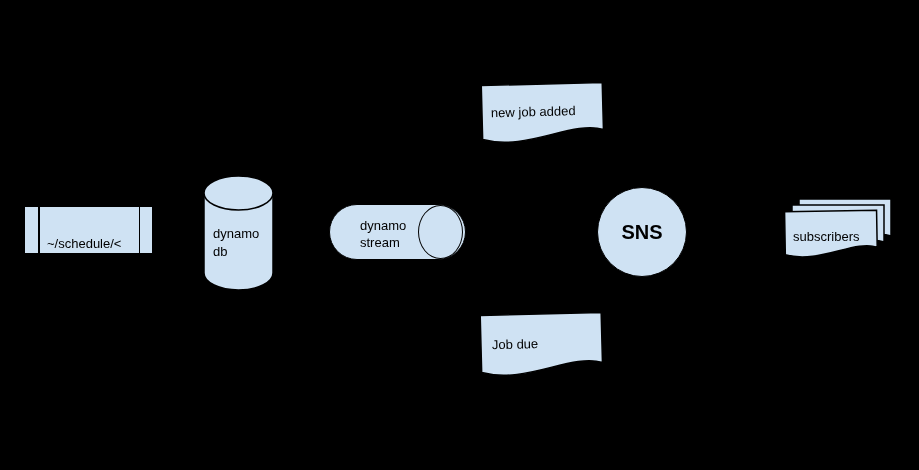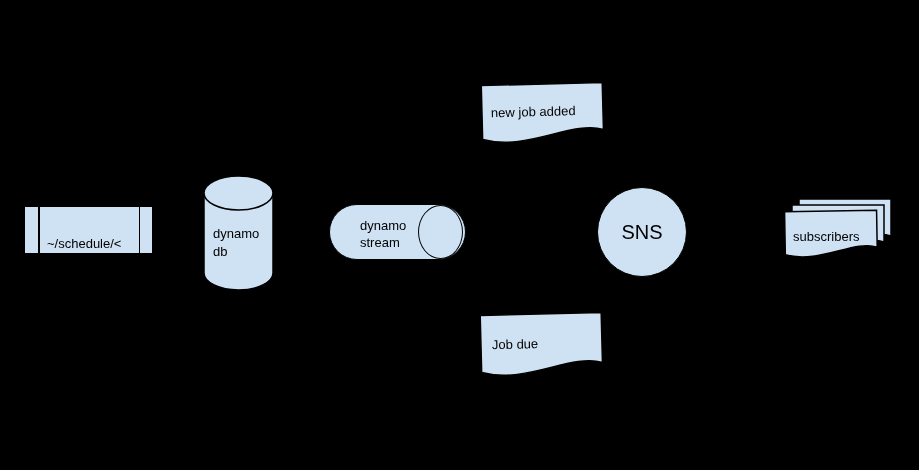--- a/index.html
+++ b/index.html
@@ -98,21 +98,21 @@
     <div class="label" style="left:10px;top:20px;">new job added</div>
   </div>
 
   <div class="node rot-n15" style="left:480px;top:313px;width:123px;height:65px;">
     <svg class="shape" width="123" height="65" viewBox="0 0 123 65" style="left:0;top:0;">
       <path d="M1 1 L122 1 L122 51 C90 41 45 71 1 58 Z"></path>
     </svg>
     <div class="label" style="left:12px;top:22px;">Job due</div>
   </div>
 
-  <div class="node" style="left:597px;top:187px;width:90px;height:90px;">
+  <div class="node" style="left:597px;top:187px;width:90px;height:90px;font-weight:bold;">
     <div class="circle">
       <div class="label biglabel">SNS</div>
     </div>
   </div>
 
   <div class="node" style="left:784px;top:197px;width:110px;height:68px;text-align:center;">
     <svg class="shape" width="94" height="52" viewBox="0 0 94 52" style="left:14px;top:1px;">
       <path d="M1 1 L93 1 L93 38 C70 30 35 54 1 44 Z"></path>
     </svg>
     <svg class="shape" width="94" height="52" viewBox="0 0 94 52" style="left:7px;top:7px;">

